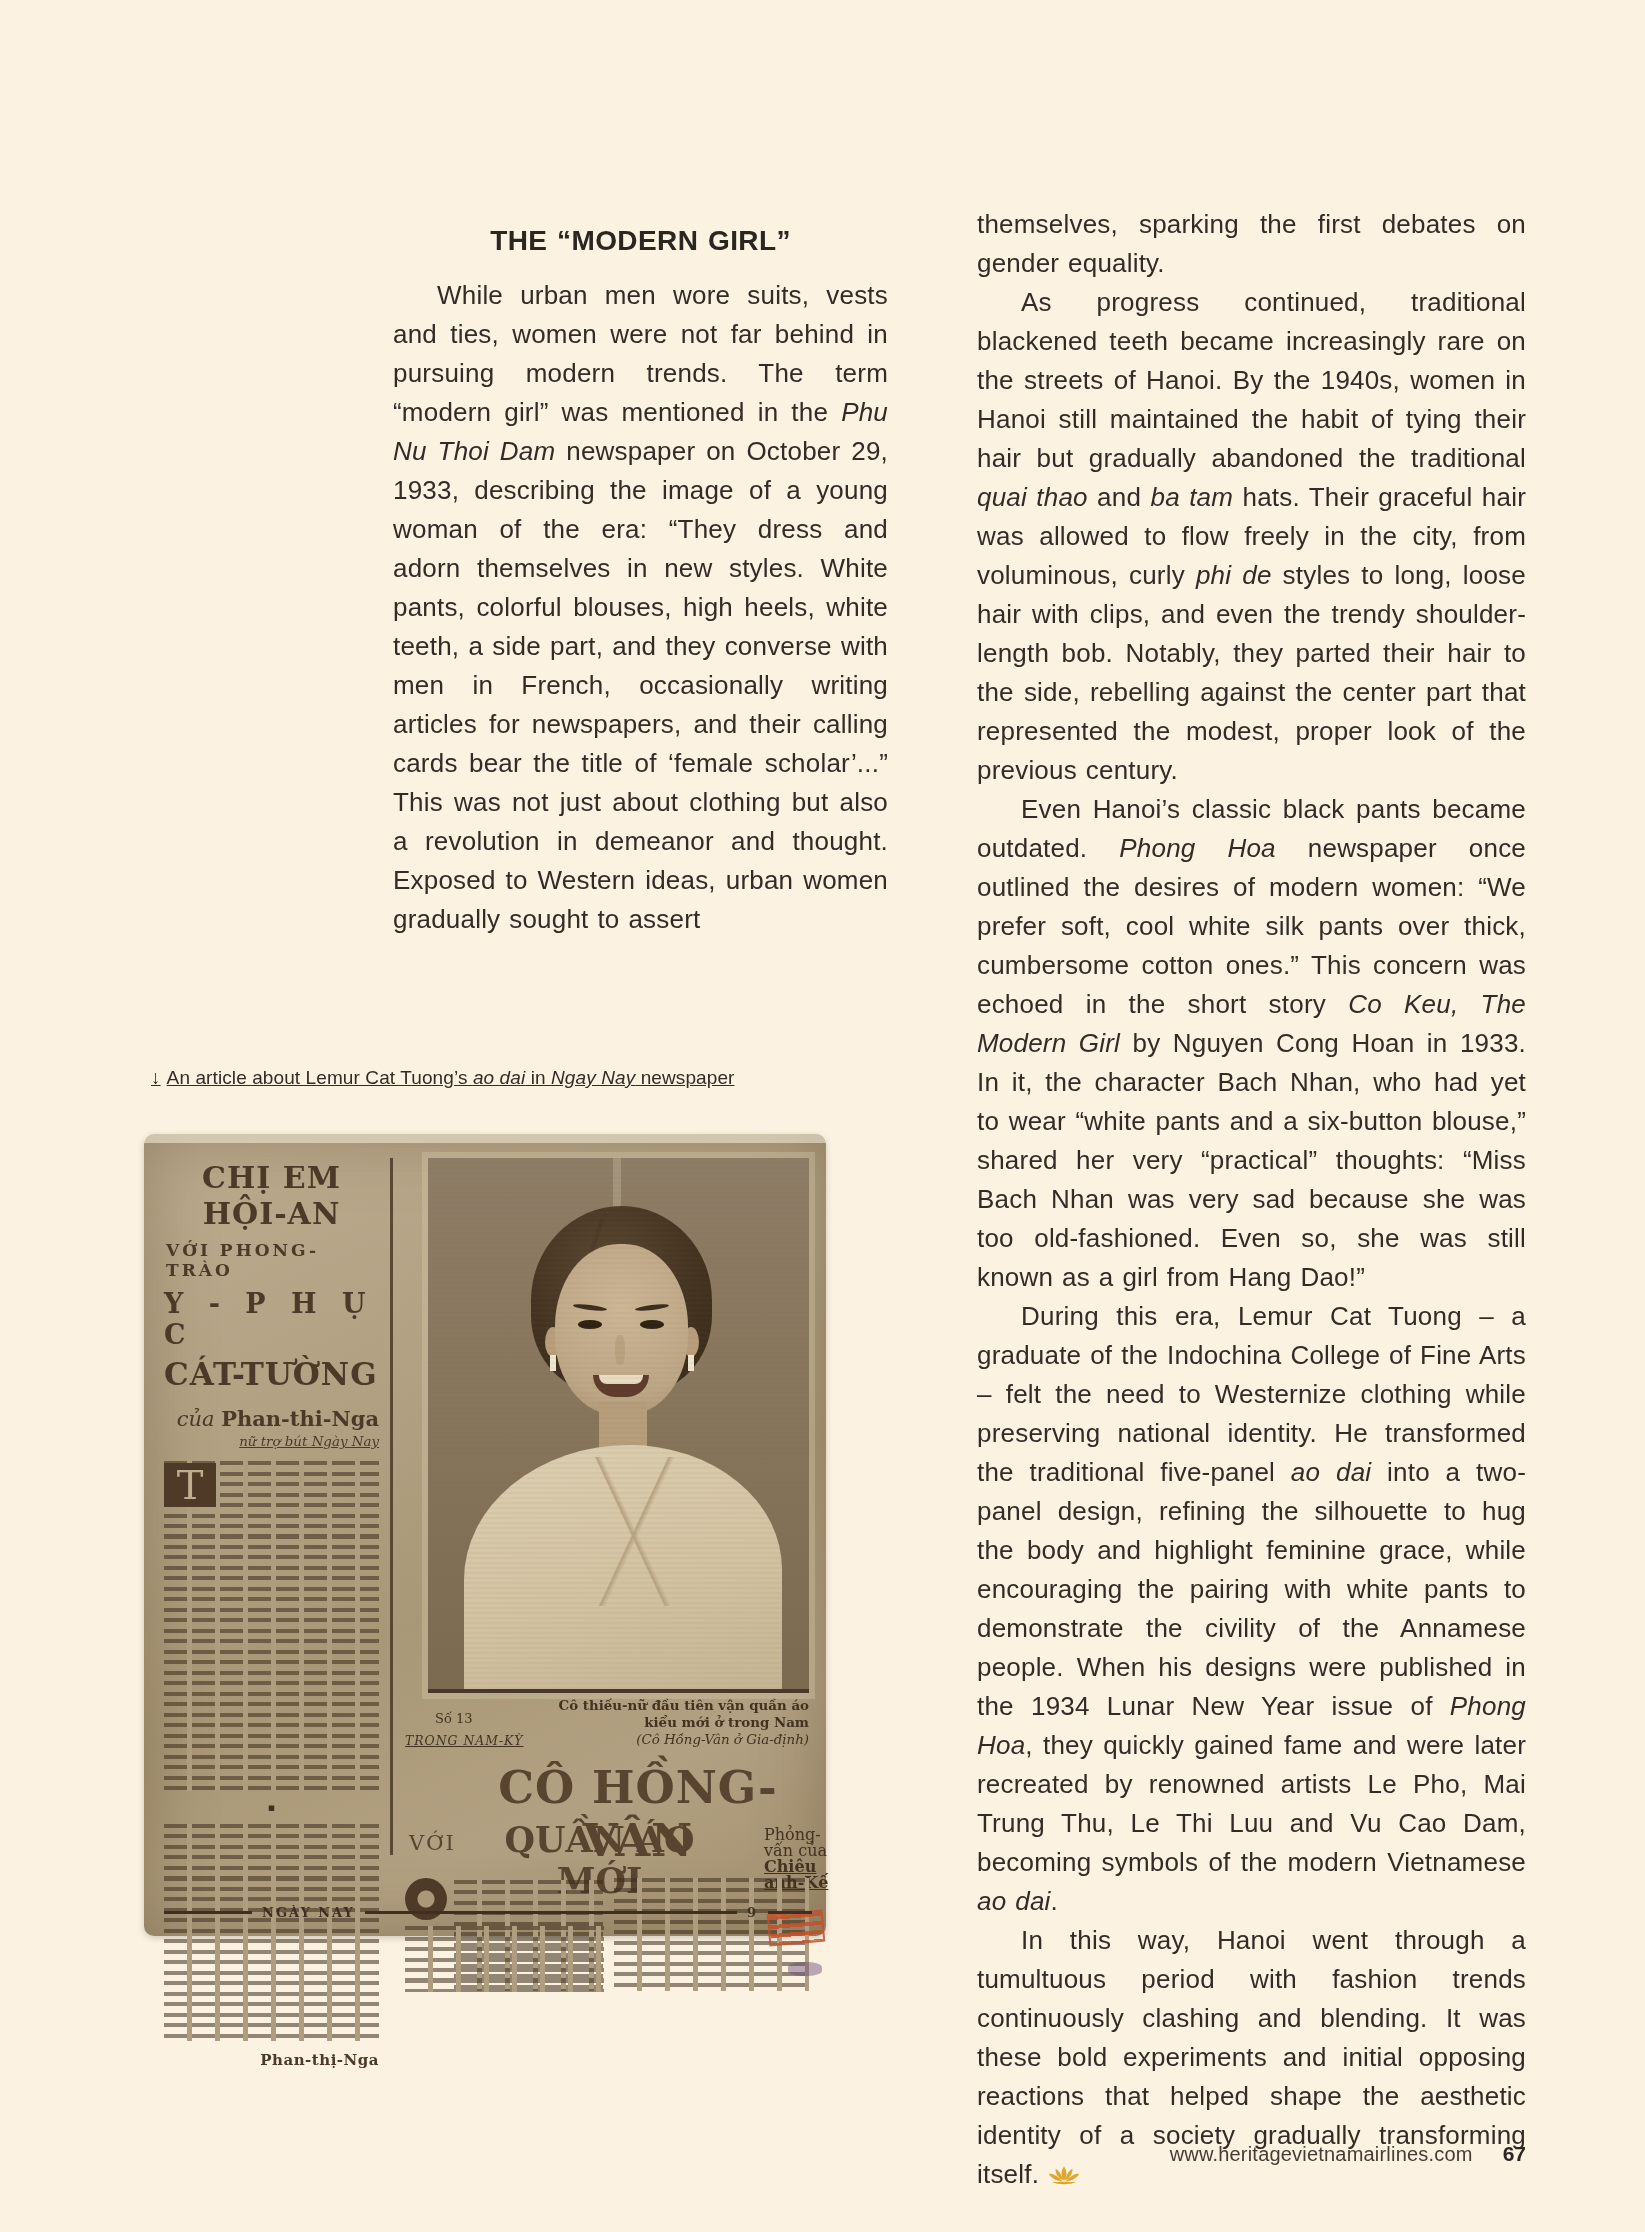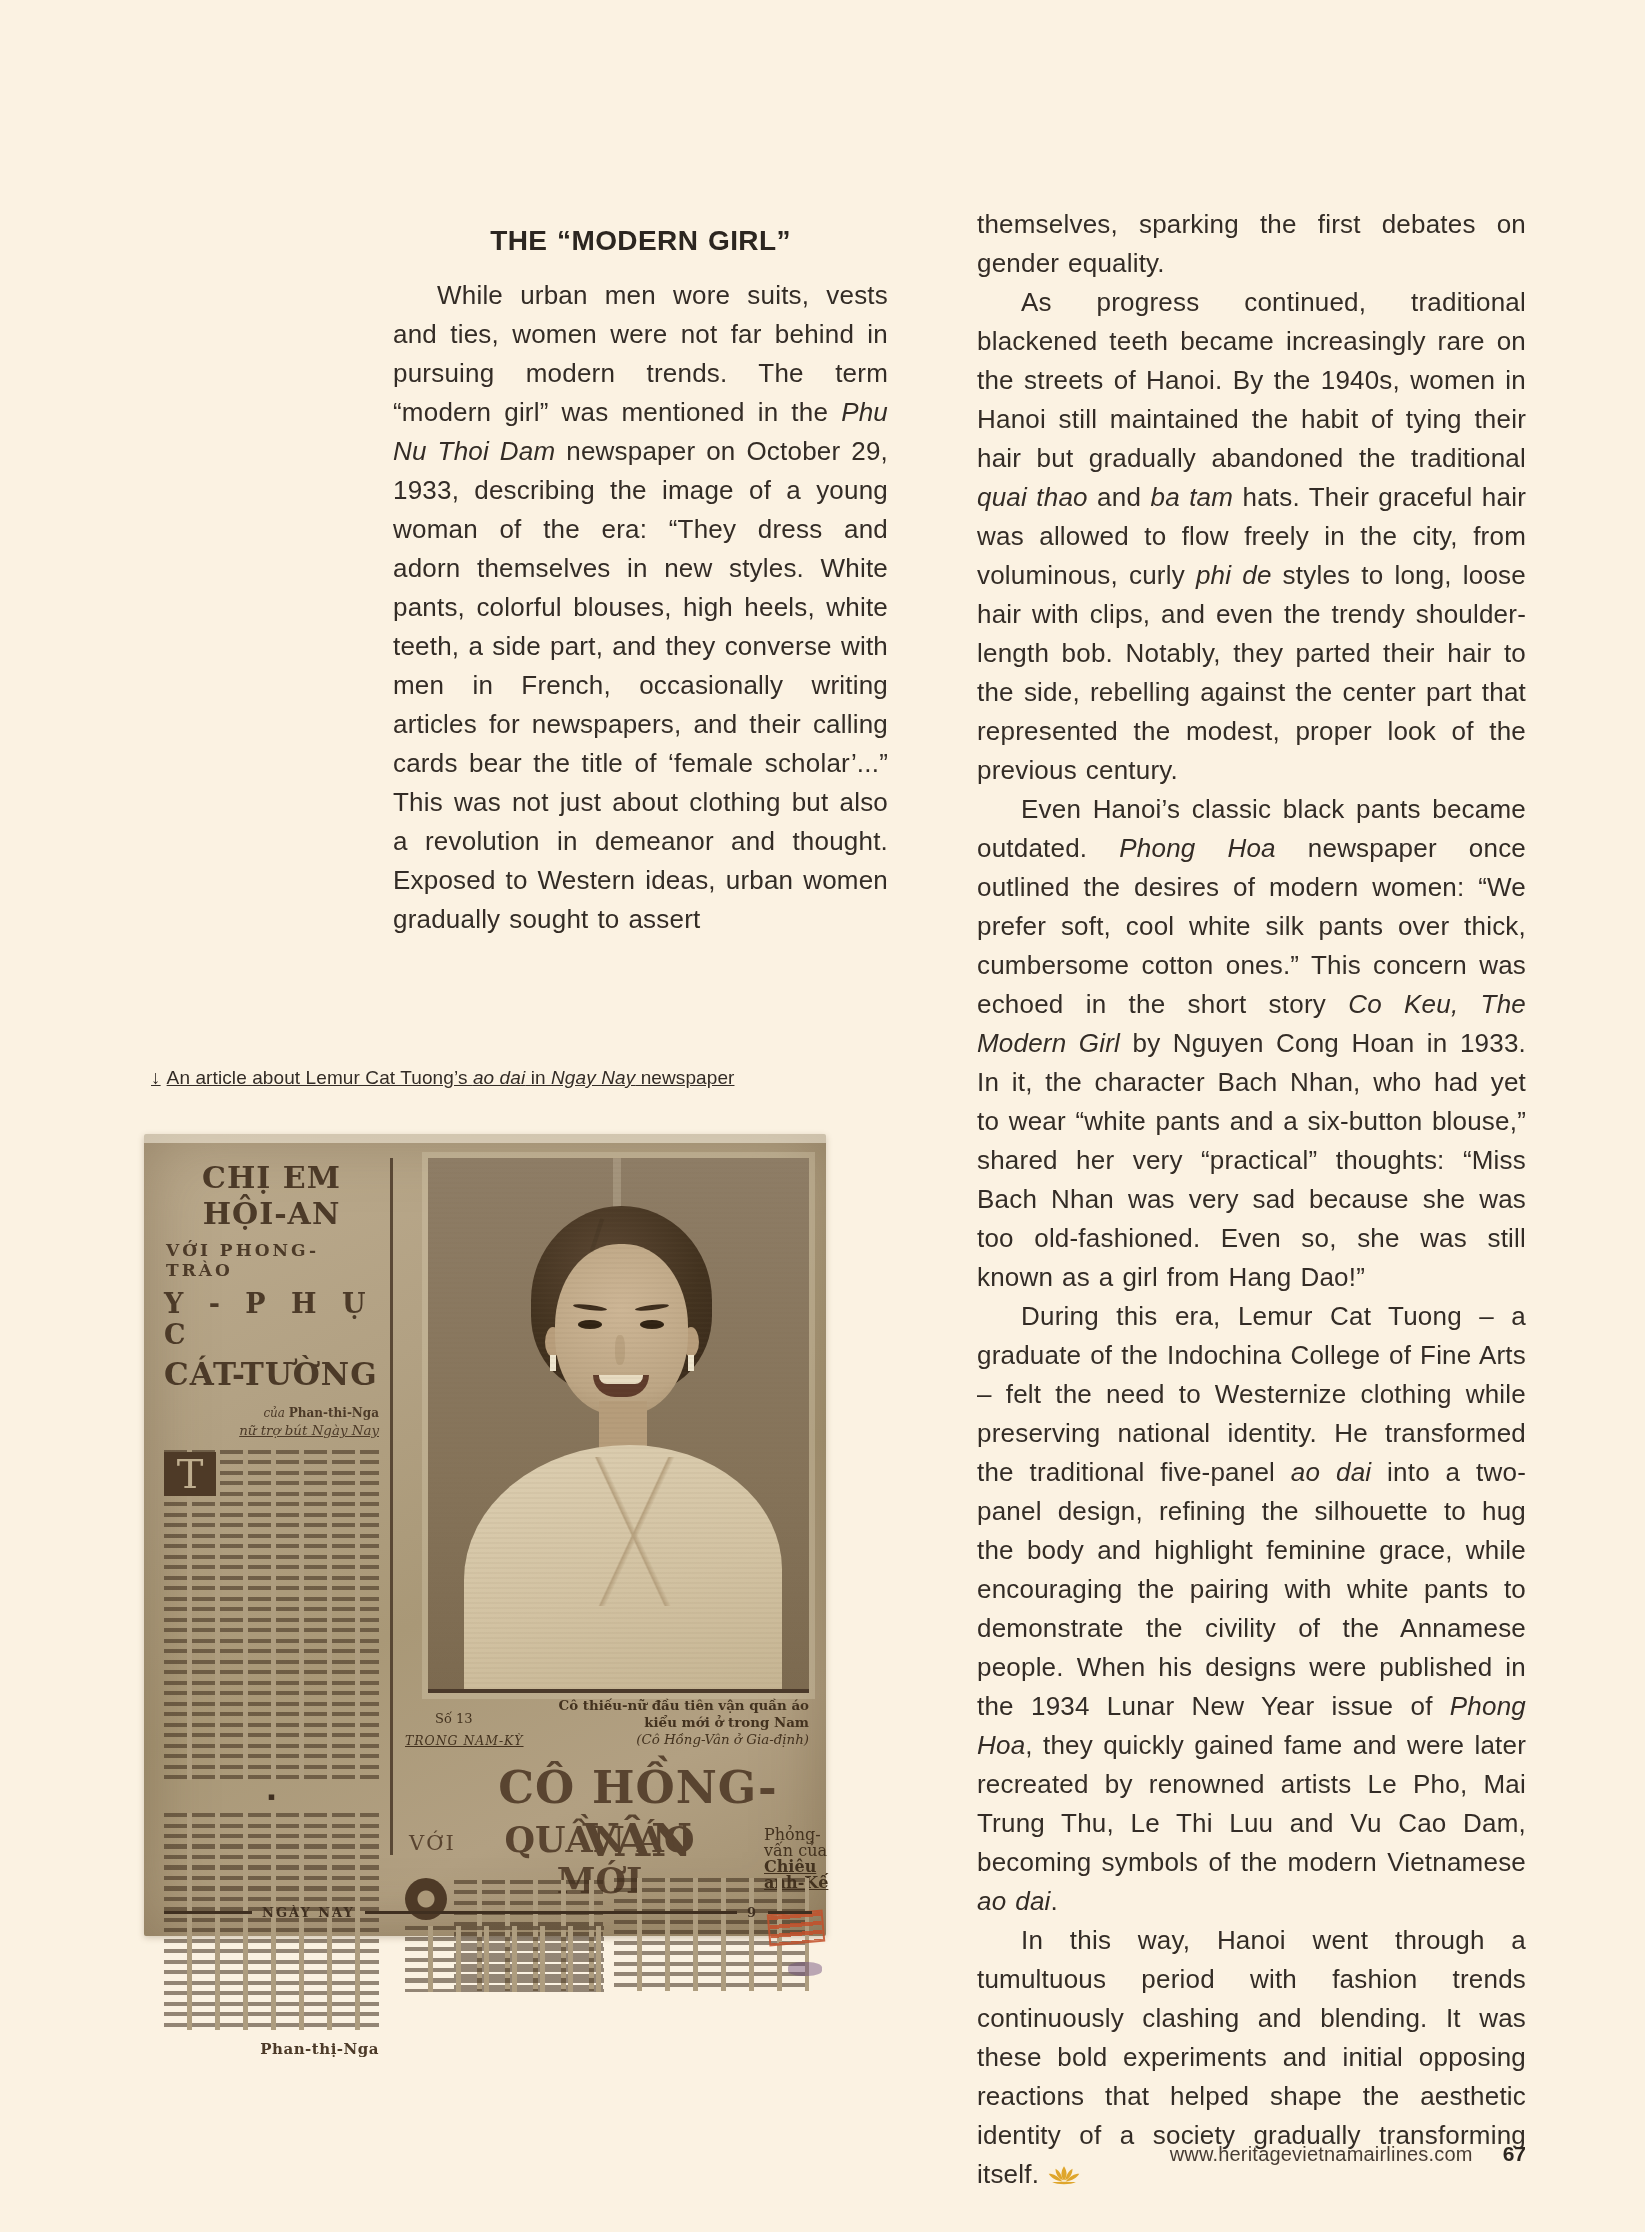--- a/index.html
+++ b/index.html
@@ -19,29 +19,29 @@
   .lotus path{fill:#dfa62c;}
 
   
   .fig-caption{position:absolute;left:151px;top:1067px;font-size:19px;color:#332c26;letter-spacing:0.1px;text-decoration:underline;}
   .fig-caption .arrow{margin-right:6px;}
 
   
   .newspaper{position:absolute;left:144px;top:1134px;width:682px;height:802px;
     background:linear-gradient(155deg,#bcab8e 0%,#b2a183 30%,#a99877 55%,#b2a082 78%,#a29070 100%);
     box-shadow:inset 0 0 70px rgba(88,66,40,.38),0 2px 6px rgba(90,70,45,.25);
-    border-radius:2px;font-family:"DejaVu Serif","Liberation Serif",serif;color:#4c3a28;}
+    border-radius:10px;font-family:"DejaVu Serif","Liberation Serif",serif;color:#4c3a28;}
   .newspaper:before{content:"";position:absolute;left:0;top:0;right:0;height:9px;background:rgba(247,240,224,.55);}
 
   .np-left{position:absolute;left:20px;top:26px;width:215px;}
   .np-h1a{font-size:30px;font-weight:bold;letter-spacing:1px;text-align:center;line-height:36px;}
   .np-h1b{font-size:17px;font-weight:bold;letter-spacing:3px;text-align:left;margin:8px 0 0 2px;}
   .np-h1c{font-size:27px;font-weight:bold;letter-spacing:8px;margin-top:8px;}
   .np-h1d{font-size:31px;font-weight:bold;letter-spacing:1px;margin-top:6px;}
-  .np-byline{font-size:12px;text-align:right;margin-top:14px;}
+  .np-byline{font-size:21px;text-align:right;margin-top:14px;}
   .np-byline b{font-weight:bold;}
   .np-byline2{font-size:13.4px;font-style:italic;text-align:right;text-decoration:underline;margin-top:3px;}
   .np-body{margin-top:12px;}
   .np-dropcap{float:left;width:52px;height:44px;background:#4e3a27;color:#bfae8f;
     font-size:40px;line-height:44px;text-align:center;font-family:"DejaVu Serif",serif;margin:2px 6px 2px 0;}
   .ftxt{background-image:
       repeating-linear-gradient(90deg,transparent 0 23px,#ae9d7f 23px 28px),
       repeating-linear-gradient(180deg,rgba(61,44,27,.55) 0 4px,transparent 4px 10.5px);}
   .np-sep{text-align:center;font-size:11px;color:#3f2f20;margin:10px 0;}
   .np-sign{font-size:15px;font-weight:bold;text-align:right;margin-top:10px;letter-spacing:0.5px;}

